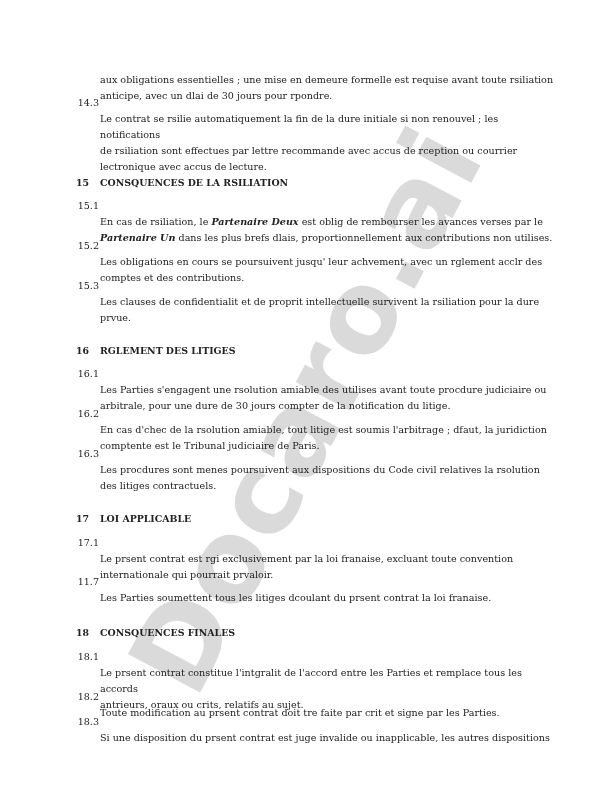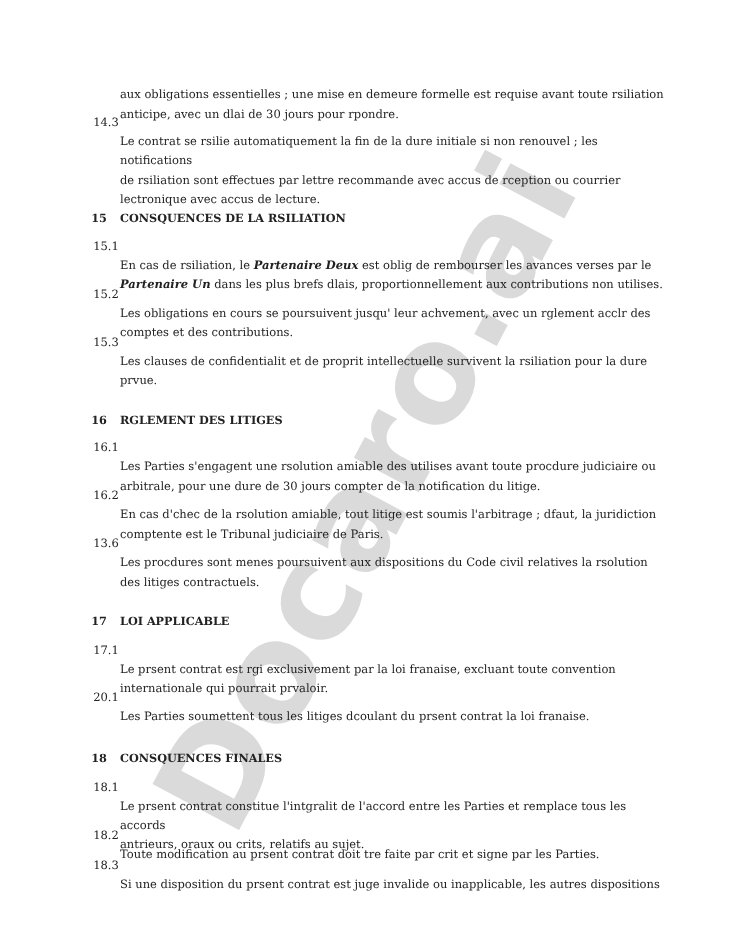--- a/index.html
+++ b/index.html
@@ -82,39 +82,39 @@
         </div>
       </div>
       <div class="clause" style="top: 406px;">
         <span class="num">16.2</span>
         <div class="txt">
           <div>En cas d'chec de la rsolution amiable, tout litige est soumis  l'arbitrage ;  dfaut, la juridiction</div>
           <div>comptente est le Tribunal judiciaire de Paris.</div>
         </div>
       </div>
       <div class="clause" style="top: 446px;">
-        <span class="num">13.6</span>
+        <span class="num">16.3</span>
         <div class="txt">
           <div>Les procdures sont menes poursuivent aux dispositions du Code civil relatives  la rsolution</div>
           <div>des litiges contractuels.</div>
         </div>
       </div>
       <div class="heading" style="top: 511px;">
         <span class="num">17</span>
         <span class="txt">LOI APPLICABLE</span>
       </div>
       <div class="clause" style="top: 535px;">
         <span class="num">17.1</span>
         <div class="txt">
           <div>Le prsent contrat est rgi exclusivement par la loi franaise, excluant toute convention</div>
           <div>internationale qui pourrait prvaloir.</div>
         </div>
       </div>
       <div class="clause" style="top: 574px;">
-        <span class="num">20.1</span>
+        <span class="num">11.7</span>
         <div class="txt">
           <div>Les Parties soumettent tous les litiges dcoulant du prsent contrat  la loi franaise.</div>
         </div>
       </div>
       <div class="heading" style="top: 625px;">
         <span class="num">18</span>
         <span class="txt">CONSQUENCES FINALES</span>
       </div>
       <div class="clause" style="top: 649px;">
         <span class="num">18.1</span>

